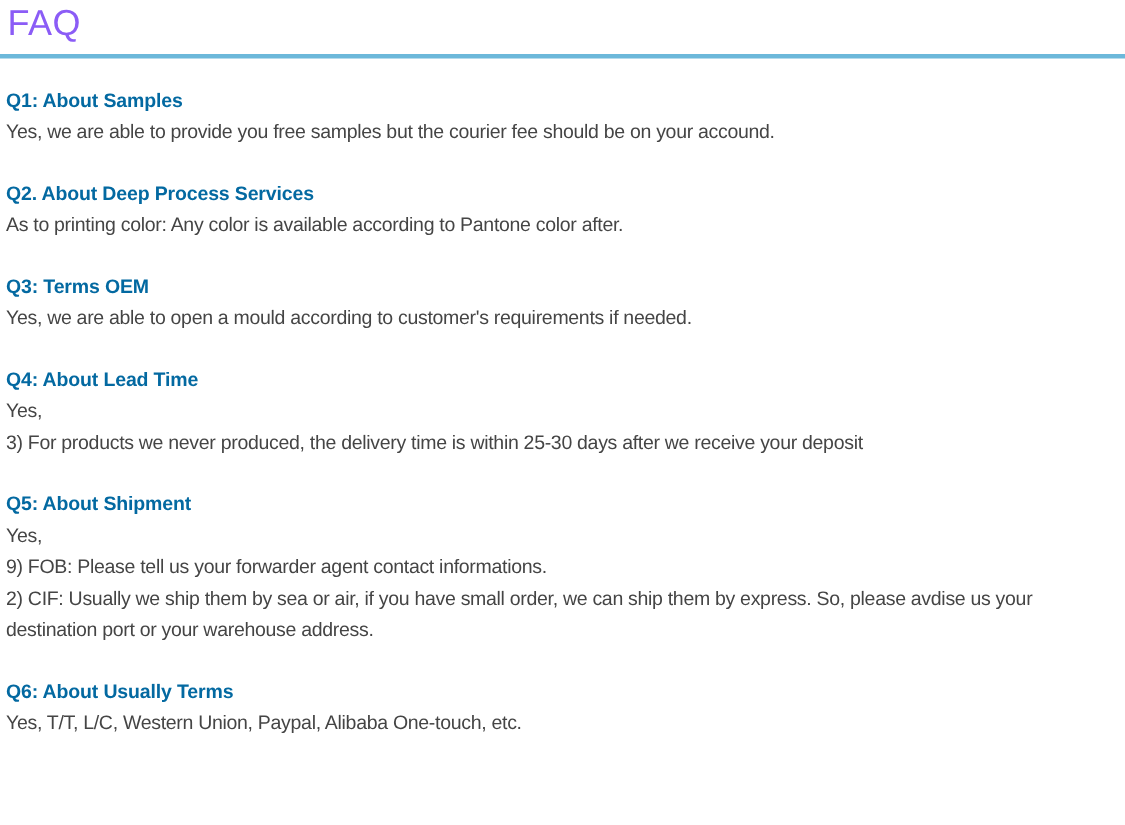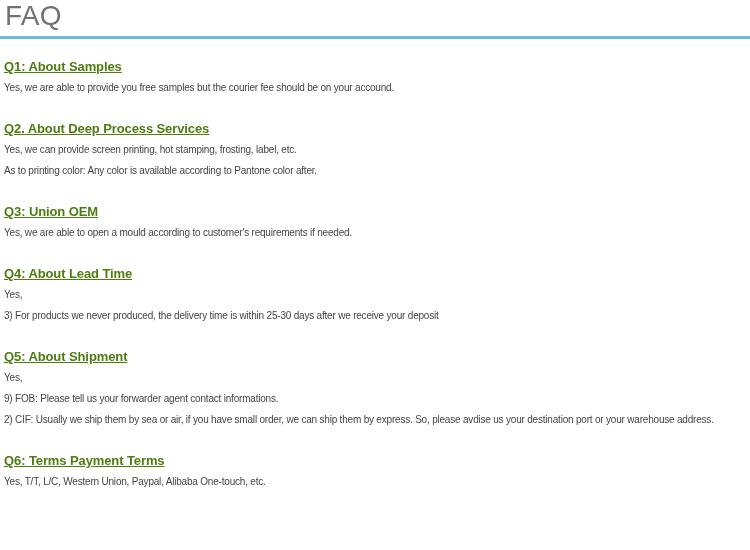--- a/index.html
+++ b/index.html
@@ -22,41 +22,40 @@
   .page-header {
     padding: 2px 0 6px 1px;
     border-bottom: 3px solid #6cb8da;
     margin: 0 -4px 17px -4px; 
   }
   .page-header-inner {
     padding: 0 4px;
   }
   .page-title {
     margin: 0;
-    font-size: 28px;
+    font-size: 24px;
     line-height: 28px;
     font-weight: 400;
-    color: #737373;
+    color: #8b5cf6;
     letter-spacing: 0.3px;
   }
   .faq-section {
     margin: 0 0 20px 0;
   }
   .faq-question {
     margin: 0;
     font-size: 13px;
     line-height: 21px;
     font-weight: bold;
-    color: #4d7c0f;
+    color: #0369a1;
     letter-spacing: -0.1px;
-    text-decoration: underline;
   }
   .faq-answer {
     margin: 0;
-    font-size: 10px;
+    font-size: 13px;
     line-height: 21px;
     font-weight: 400;
     color: #454545;
     letter-spacing: -0.2px;
   }
 </style>
 </head>
 <body>
 
 <div class="page">
@@ -67,40 +66,39 @@
     </div>
   </div>
 
   <div class="faq-section">
     <p class="faq-question">Q1: About Samples</p>
     <p class="faq-answer">Yes, we are able to provide you free samples but the courier fee should be on your accound.</p>
   </div>
 
   <div class="faq-section">
     <p class="faq-question">Q2. About Deep Process Services</p>
-    <p class="faq-answer">Yes, we can provide screen printing, hot stamping, frosting, label, etc.</p>
     <p class="faq-answer">As to printing color: Any color is available according to Pantone color after.</p>
   </div>
 
   <div class="faq-section">
-    <p class="faq-question">Q3: Union OEM</p>
+    <p class="faq-question">Q3: Terms OEM</p>
     <p class="faq-answer">Yes, we are able to open a mould according to customer's requirements if needed.</p>
   </div>
 
   <div class="faq-section">
     <p class="faq-question">Q4: About Lead Time</p>
     <p class="faq-answer">Yes,</p>
     <p class="faq-answer">3) For products we never produced, the delivery time is within 25-30 days after we receive your deposit</p>
   </div>
 
   <div class="faq-section">
     <p class="faq-question">Q5: About Shipment</p>
     <p class="faq-answer">Yes,</p>
     <p class="faq-answer">9) FOB: Please tell us your forwarder agent contact informations.</p>
     <p class="faq-answer">2) CIF: Usually we ship them by sea or air, if you have small order, we can ship them by express. So, please avdise us your destination port or your warehouse address.</p>
   </div>
 
   <div class="faq-section">
-    <p class="faq-question">Q6: Terms Payment Terms</p>
+    <p class="faq-question">Q6: About Usually Terms</p>
     <p class="faq-answer">Yes, T/T, L/C, Western Union, Paypal, Alibaba One-touch, etc.</p>
   </div>
 
 </div>
 
 </body></html>

